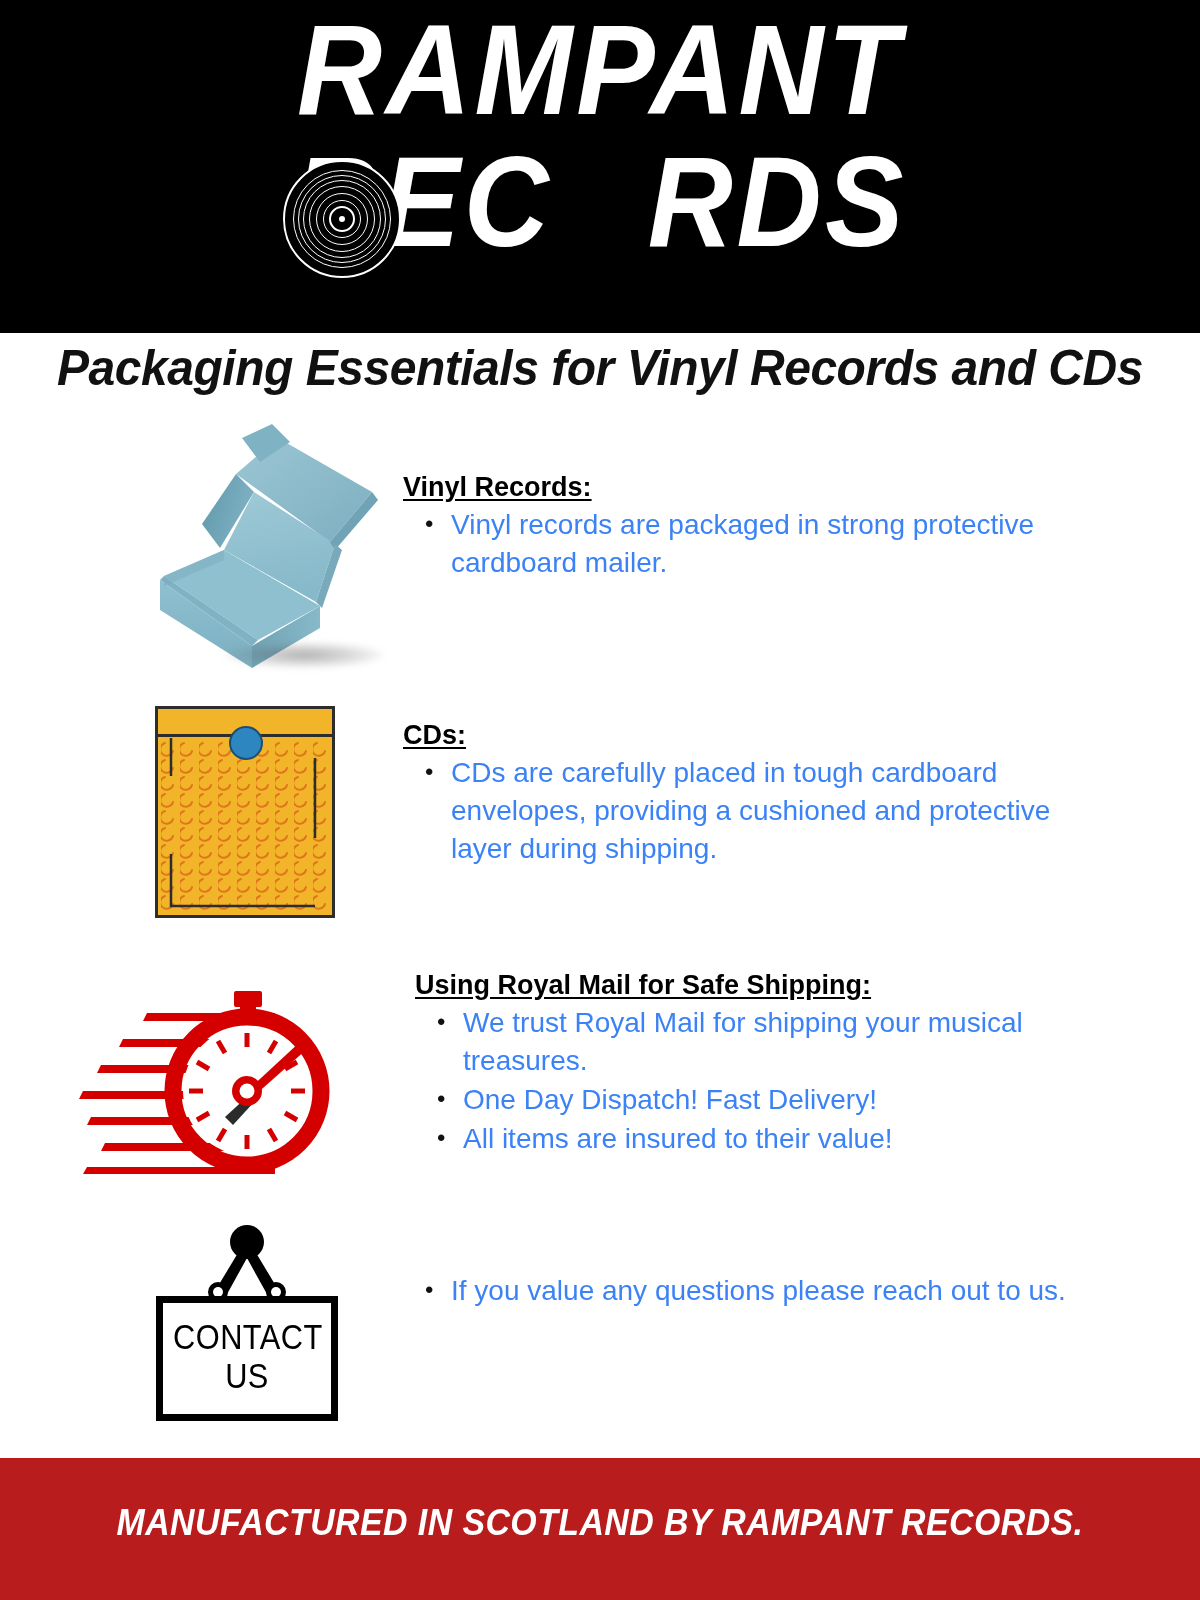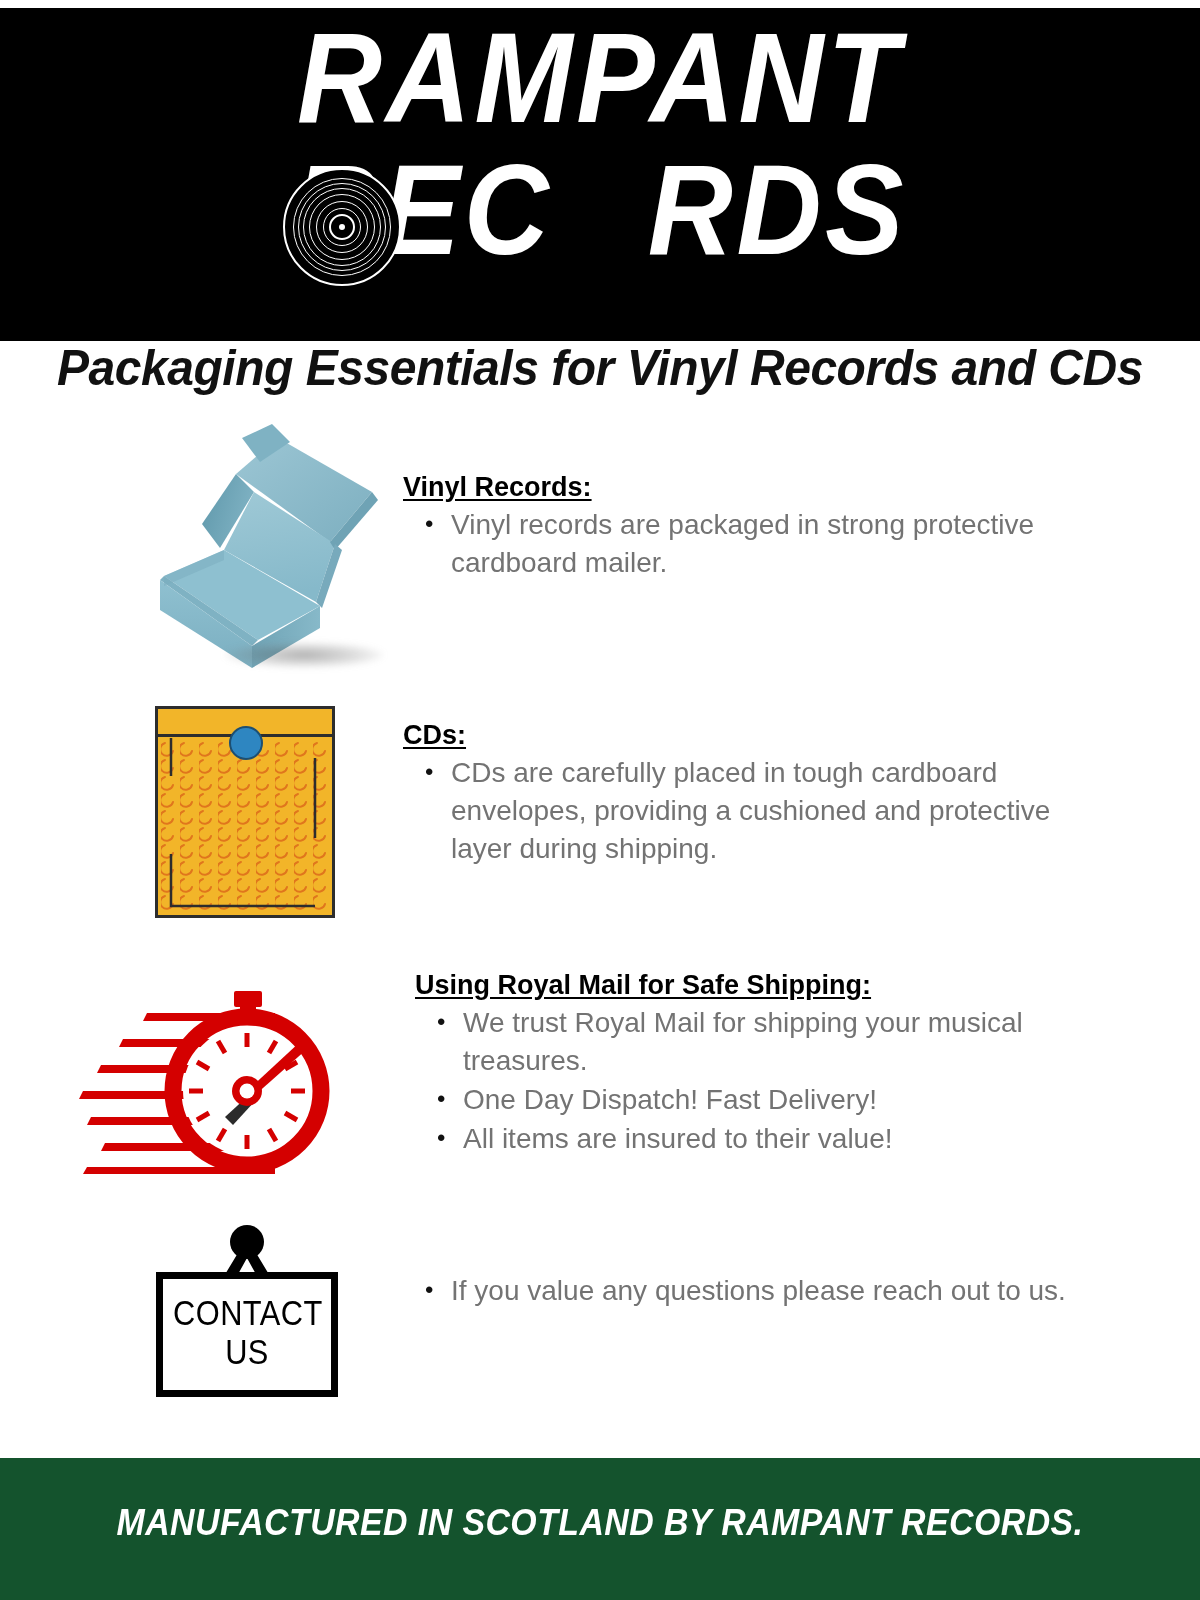--- a/index.html
+++ b/index.html
@@ -15,21 +15,21 @@
     position: relative;
     width: 1200px;
     height: 1600px;
     background: #ffffff;
     overflow: hidden;
   }
 
   
   .header {
     position: absolute;
-    left: 0; top: 8px;
+    left: 0; top: 0;
     width: 1200px;
     height: 333px;
     background: #000000;
     overflow: hidden;
   }
   .brand-line1 {
     position: absolute;
     left: 0; top: 6px;
     width: 1200px;
     text-align: center;
@@ -139,21 +139,21 @@
     margin: 0;
     padding: 0 0 0 48px;
     list-style: none;
   }
   ul.bullets li {
     position: relative;
     font-family: "Liberation Sans", sans-serif;
     font-weight: 400;
     font-size: 28px;
     line-height: 38px;
-    color: #737373;
+    color: #3b82f6;
     margin: 0 0 1px 0;
   }
   ul.bullets li::before {
     content: "\2022";
     position: absolute;
     left: -26px;
     top: -1px;
     font-size: 24px;
     color: #111111;
   }
@@ -218,21 +218,21 @@
   }
 
   
   .signart {
     position: absolute;
     left: 150px; top: 1218px;
     width: 195px; height: 190px;
   }
   .sign-board {
     position: absolute;
-    left: 6px; top: 54px;
+    left: 6px; top: 78px;
     width: 182px; height: 125px;
     background: #ffffff;
     border: 7px solid #000000;
     box-sizing: border-box;
     padding-left: 11px;
   }
   .sign-text {
     position: absolute;
     left: 0; top: 14px;
     width: 100%;
@@ -245,21 +245,21 @@
     color: #000000;
     transform: scaleX(0.88);
   }
 
   
   .footer {
     position: absolute;
     left: 0; top: 1458px;
     width: 1200px;
     height: 142px;
-    background: #14532d;
+    background: #b91c1c;
   }
   .footer-text {
     position: absolute;
     left: 0; top: 44px;
     width: 1200px;
     text-align: center;
     color: #ffffff;
     font-family: "Liberation Sans", sans-serif;
     font-weight: 700;
     font-style: italic;

